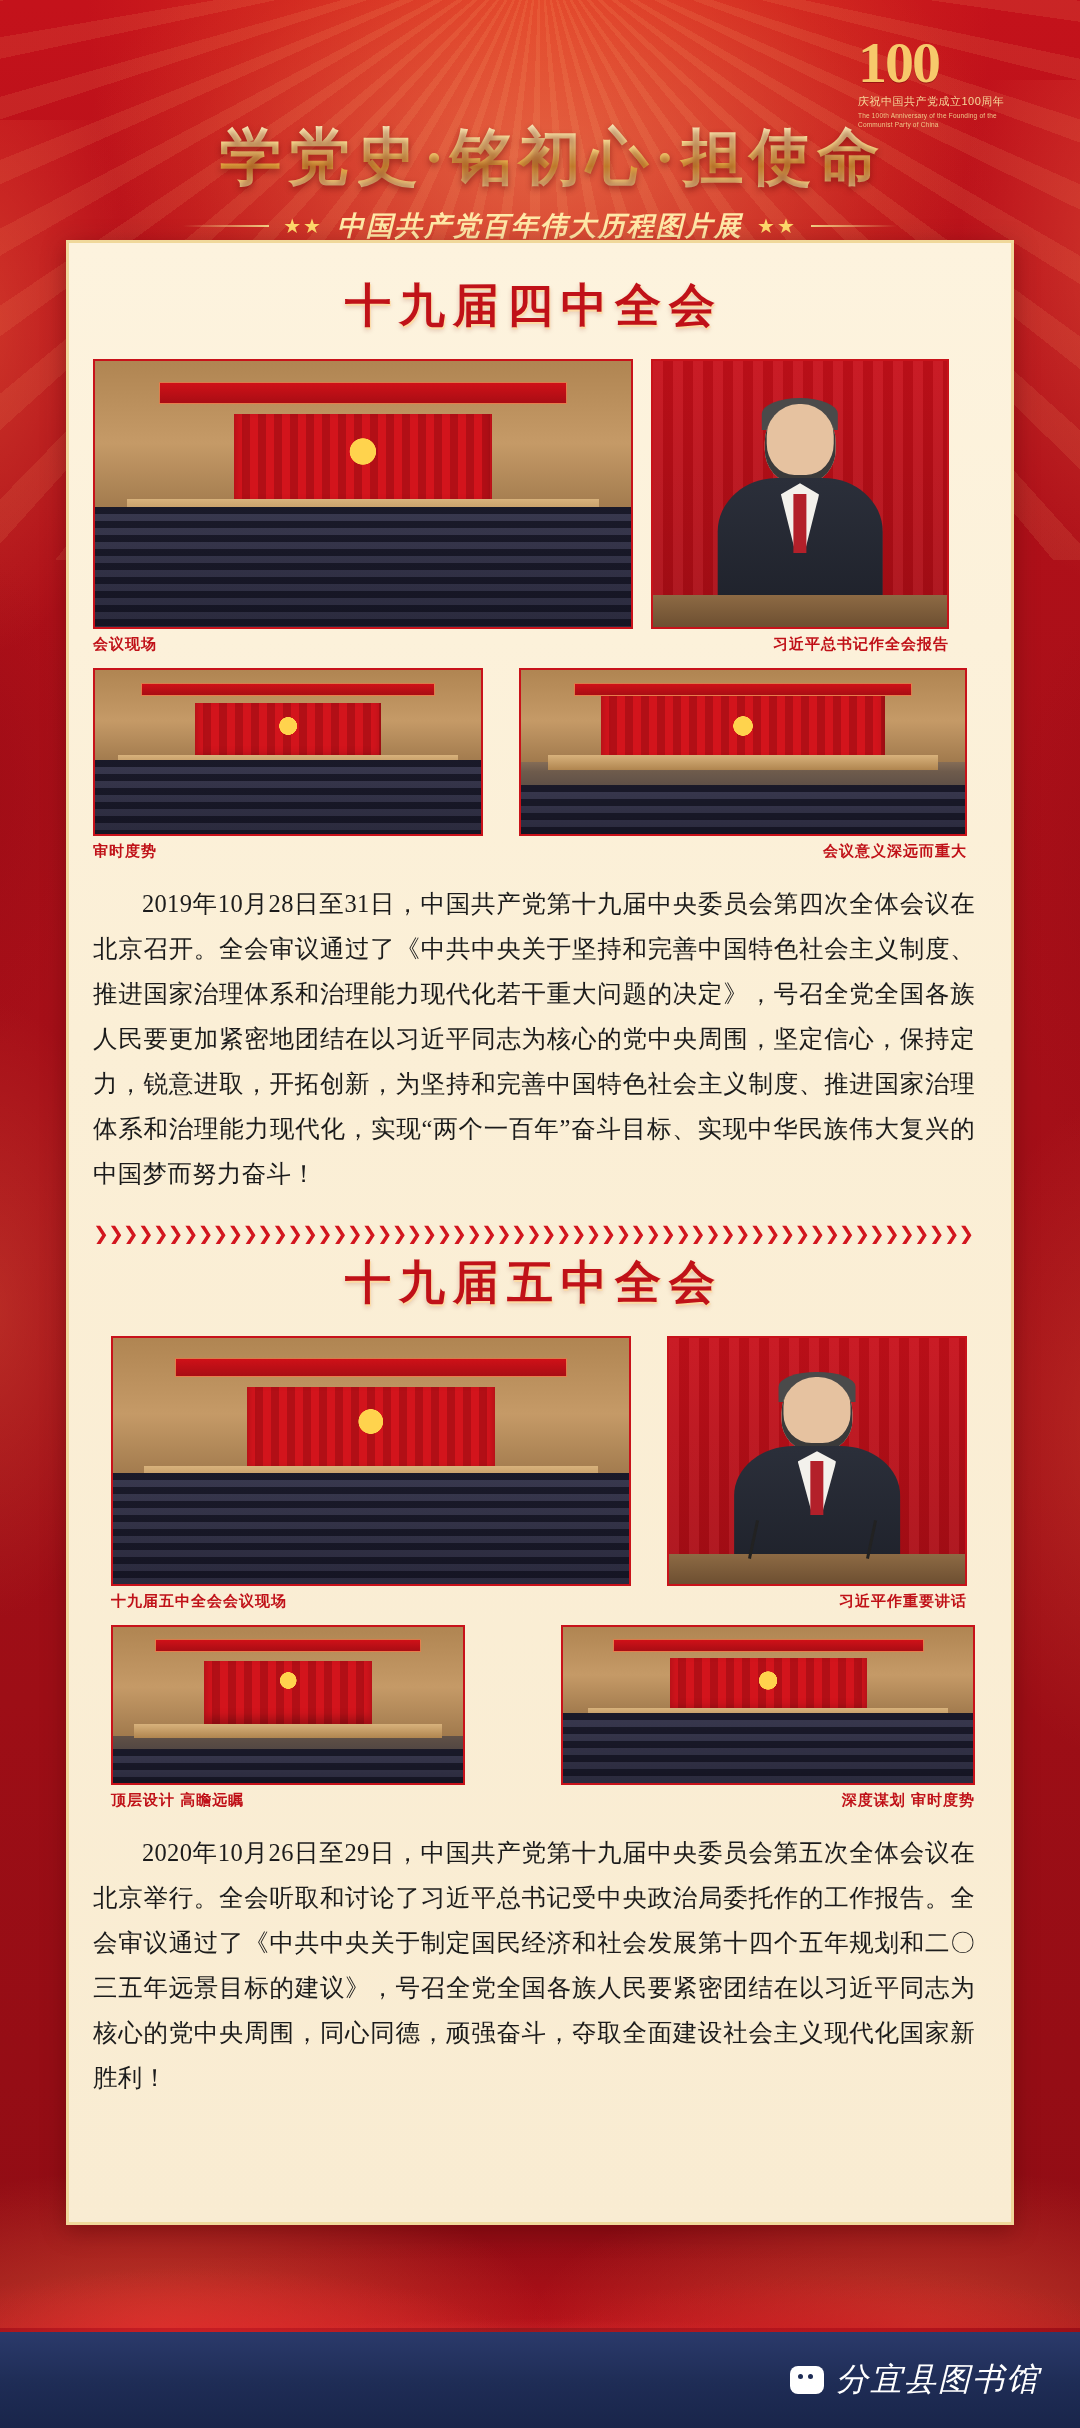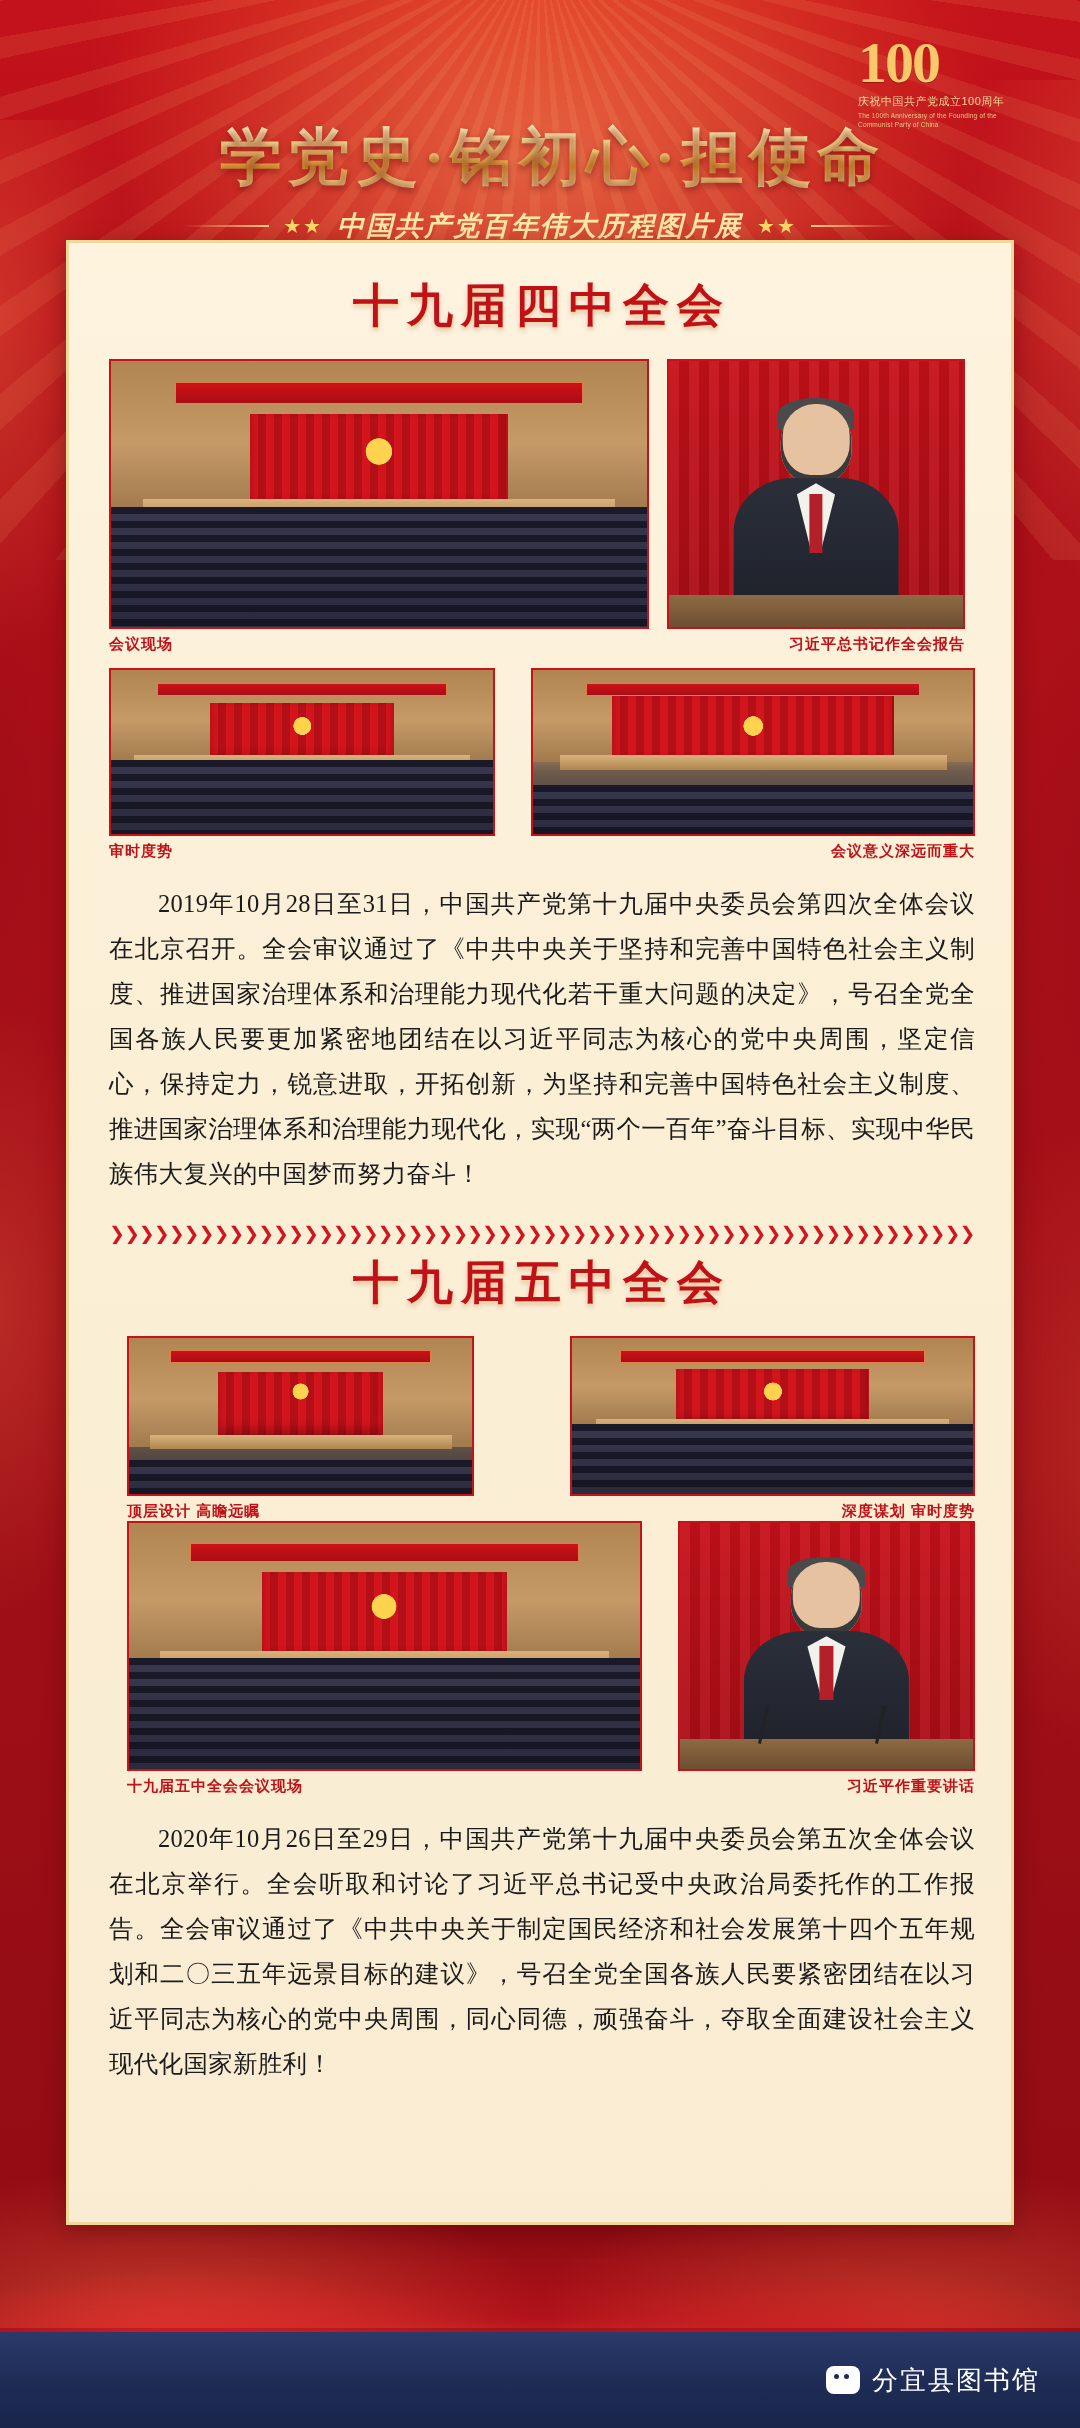--- a/index.html
+++ b/index.html
@@ -110,21 +110,21 @@
   }
 
   
   .card {
     position: absolute;
     left: 66px; top: 240px;
     width: 948px; height: 1985px;
     background: linear-gradient(180deg, #fdf3de 0%, #fbefd6 40%, #f9ecd2 100%);
     border: 3px solid #f0d89b;
     box-shadow: 0 6px 22px rgba(60,0,0,.35);
-    padding: 26px 36px 0 40px;
+    padding: 26px 36px 0 24px;
   }
 
   .section-title {
     text-align: center;
     font-family: "Liberation Serif", "DejaVu Serif", serif;
     font-size: 46px; font-weight: bold;
     letter-spacing: 8px;
     color: #c01118;
     text-shadow: 1px 2px 0 rgba(255,220,160,.85), 0 3px 5px rgba(120,20,10,.22);
     margin: 6px 0 22px;
@@ -261,21 +261,21 @@
   .wechat {
     width: 34px; height: 28px; border-radius: 8px;
     background: #fff; position: relative; flex: none;
   }
   .wechat::before, .wechat::after {
     content: ""; position: absolute; border-radius: 50%;
     background: #1e2c55;
   }
   .wechat::before { width: 5px; height: 5px; left: 8px; top: 8px; }
   .wechat::after { width: 5px; height: 5px; left: 18px; top: 8px; }
-  .footer-text { color: #fff; font-size: 26px; letter-spacing: 2px; }
+  .footer-text { color: #fff; font-size: 32px; letter-spacing: 2px; font-style: italic; }
   .footer-wave {
     position: absolute; left: 0; right: 0; bottom: 96px; height: 150px;
     background:
       radial-gradient(ellipse 45% 90% at 18% 120%, #e2262b, rgba(0,0,0,0) 70%),
       radial-gradient(ellipse 45% 90% at 78% 125%, #cf1a22, rgba(0,0,0,0) 70%),
       radial-gradient(ellipse 70% 70% at 50% 140%, #f0474a, rgba(0,0,0,0) 70%);
     pointer-events: none;
   }
 </style>
 </head>
@@ -370,49 +370,20 @@
       </div>
     </div>
 
     <p class="para">2019年10月28日至31日，中国共产党第十九届中央委员会第四次全体会议在北京召开。全会审议通过了《中共中央关于坚持和完善中国特色社会主义制度、推进国家治理体系和治理能力现代化若干重大问题的决定》，号召全党全国各族人民要更加紧密地团结在以习近平同志为核心的党中央周围，坚定信心，保持定力，锐意进取，开拓创新，为坚持和完善中国特色社会主义制度、推进国家治理体系和治理能力现代化，实现“两个一百年”奋斗目标、实现中华民族伟大复兴的中国梦而努力奋斗！</p>
   </div>
 
   <div class="arrow-div">❯❯❯❯❯❯❯❯❯❯❯❯❯❯❯❯❯❯❯❯❯❯❯❯❯❯❯❯❯❯❯❯❯❯❯❯❯❯❯❯❯❯❯❯❯❯❯❯❯❯❯❯❯❯❯❯❯❯❯❯❯❯❯❯❯❯</div>
 
   <div>
     <div class="section-title">十九届五中全会</div>
-
-    <div class="photo-row" style="margin-top:14px;">
-      <div style="width:360px; margin-left:18px;">
-        <div class="ph" style="height:160px;">
-          <div class="hall">
-              <div class="backwall" style="height:70%;"></div>
-              <div class="banner"></div>
-              <div class="flags" style="top:22%;height:40%;"></div>
-              <div class="emblem-dot"></div>
-              <div class="stage" style="top:62%;"></div>
-              <div class="seats" style="height:22%;"></div>
-            </div>
-        </div>
-        <div class="cap">顶层设计  高瞻远瞩</div>
-      </div>
-      <div style="width:420px; margin-left:78px;">
-        <div class="ph" style="height:160px;">
-          <div class="hall">
-              <div class="backwall"></div>
-              <div class="banner"></div>
-              <div class="flags"></div>
-              <div class="emblem-dot"></div>
-              <div class="stage"></div>
-              <div class="seats"></div>
-            </div>
-        </div>
-        <div class="cap right">深度谋划  审时度势</div>
-      </div>
-    </div>
 
     <div class="photo-row">
       <div style="width:520px; margin-left:18px;">
         <div class="ph" style="height:250px;">
           <div class="hall">
               <div class="backwall"></div>
               <div class="banner"></div>
               <div class="flags"></div>
               <div class="emblem-dot"></div>
               <div class="stage"></div>
@@ -432,20 +403,49 @@
               <div class="tie"></div>
               <div class="desk"></div>
               <div class="mic" style="left:28%;"></div>
               <div class="mic" style="left:68%;"></div>
             </div>
         </div>
         <div class="cap right">习近平作重要讲话</div>
       </div>
     </div>
 
+    <div class="photo-row" style="margin-top:14px;">
+      <div style="width:360px; margin-left:18px;">
+        <div class="ph" style="height:160px;">
+          <div class="hall">
+              <div class="backwall" style="height:70%;"></div>
+              <div class="banner"></div>
+              <div class="flags" style="top:22%;height:40%;"></div>
+              <div class="emblem-dot"></div>
+              <div class="stage" style="top:62%;"></div>
+              <div class="seats" style="height:22%;"></div>
+            </div>
+        </div>
+        <div class="cap">顶层设计  高瞻远瞩</div>
+      </div>
+      <div style="width:420px; margin-left:78px;">
+        <div class="ph" style="height:160px;">
+          <div class="hall">
+              <div class="backwall"></div>
+              <div class="banner"></div>
+              <div class="flags"></div>
+              <div class="emblem-dot"></div>
+              <div class="stage"></div>
+              <div class="seats"></div>
+            </div>
+        </div>
+        <div class="cap right">深度谋划  审时度势</div>
+      </div>
+    </div>
+
     <p class="para">2020年10月26日至29日，中国共产党第十九届中央委员会第五次全体会议在北京举行。全会听取和讨论了习近平总书记受中央政治局委托作的工作报告。全会审议通过了《中共中央关于制定国民经济和社会发展第十四个五年规划和二〇三五年远景目标的建议》，号召全党全国各族人民要紧密团结在以习近平同志为核心的党中央周围，同心同德，顽强奋斗，夺取全面建设社会主义现代化国家新胜利！</p>
   </div>
 
 </div>
 
 <div class="footer-wave"></div>
 
 <div class="footer">
   <span class="wechat"></span>
   <span class="footer-text">分宜县图书馆</span>

